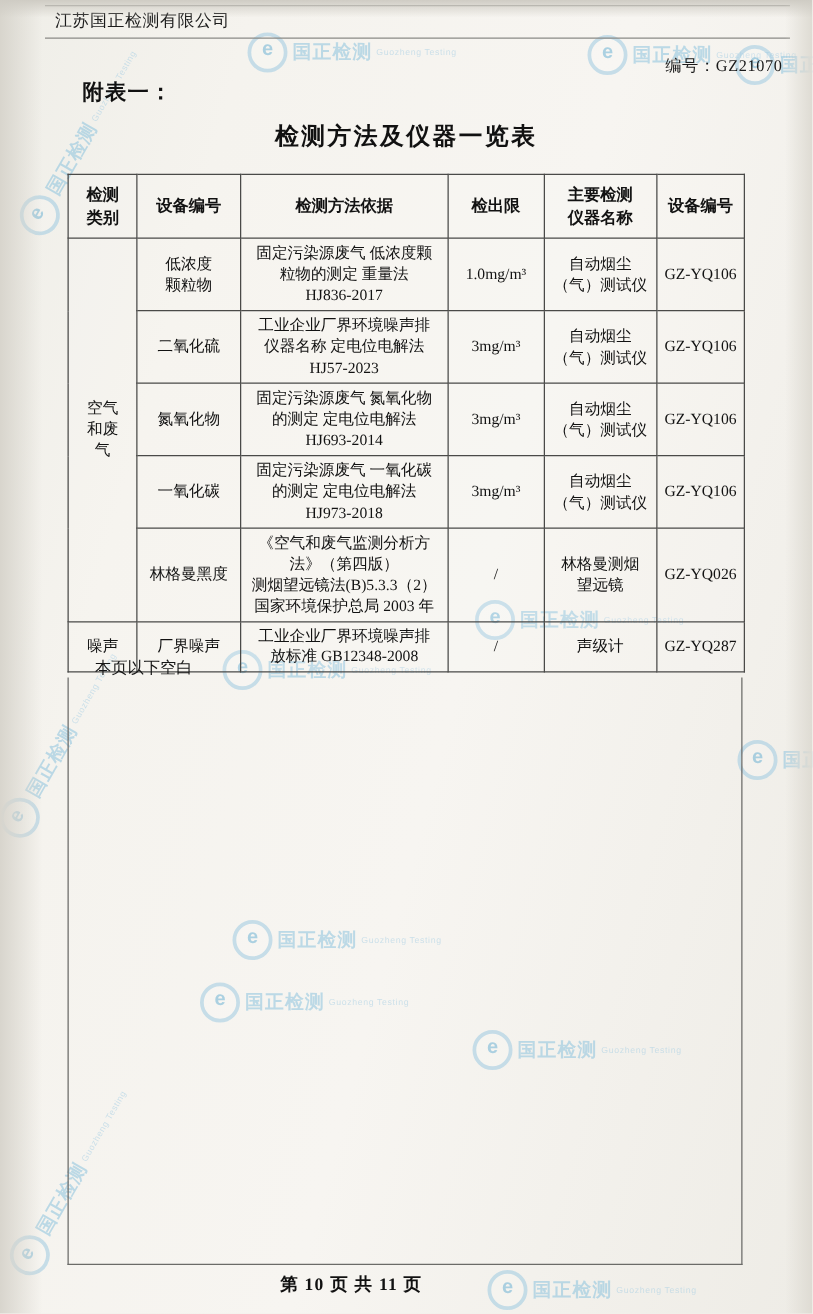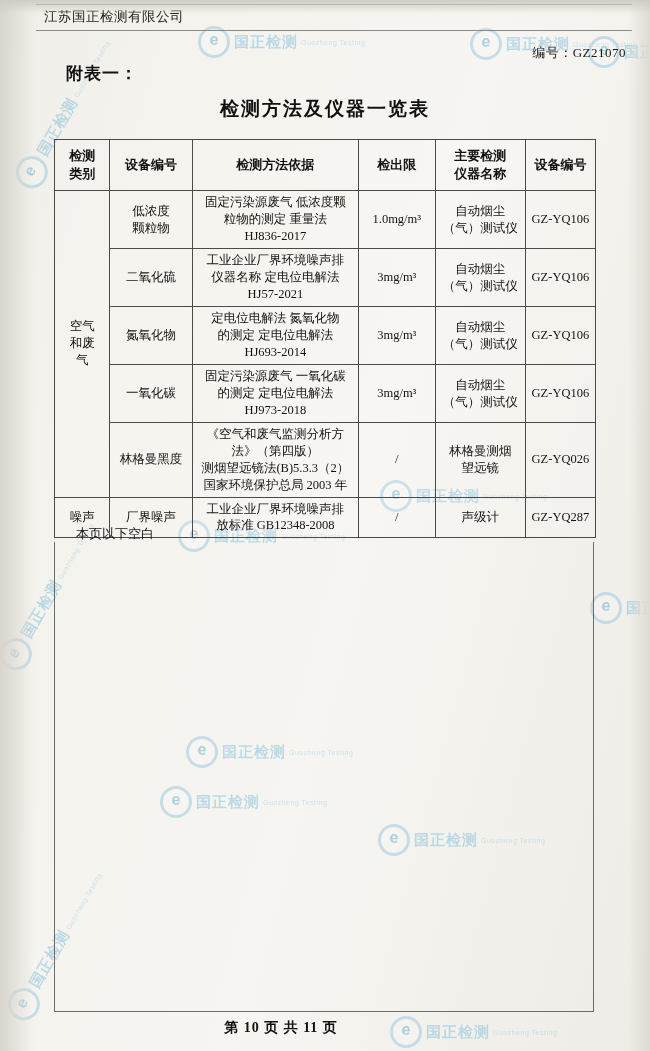--- a/index.html
+++ b/index.html
@@ -289,34 +289,34 @@
             <div>（气）测试仪</div>
           </td>
           <td class="c-eq">GZ-YQ106</td>
         </tr>
 
         <tr class="row-h">
           <td class="c-item">二氧化硫</td>
           <td class="c-meth meth">
             <div>工业企业厂界环境噪声排</div>
             <div>仪器名称 定电位电解法</div>
-            <div>HJ57-2021</div>
+            <div>HJ57-2023</div>
           </td>
           <td class="c-lod">3mg/m³</td>
           <td class="c-instr">
             <div>自动烟尘</div>
             <div>（气）测试仪</div>
           </td>
           <td class="c-eq">GZ-YQ106</td>
         </tr>
 
         <tr class="row-h">
           <td class="c-item">氮氧化物</td>
           <td class="c-meth meth">
-            <div>定电位电解法 氮氧化物</div>
+            <div>固定污染源废气 氮氧化物</div>
             <div>的测定 定电位电解法</div>
             <div>HJ693-2014</div>
           </td>
           <td class="c-lod">3mg/m³</td>
           <td class="c-instr">
             <div>自动烟尘</div>
             <div>（气）测试仪</div>
           </td>
           <td class="c-eq">GZ-YQ106</td>
         </tr>

